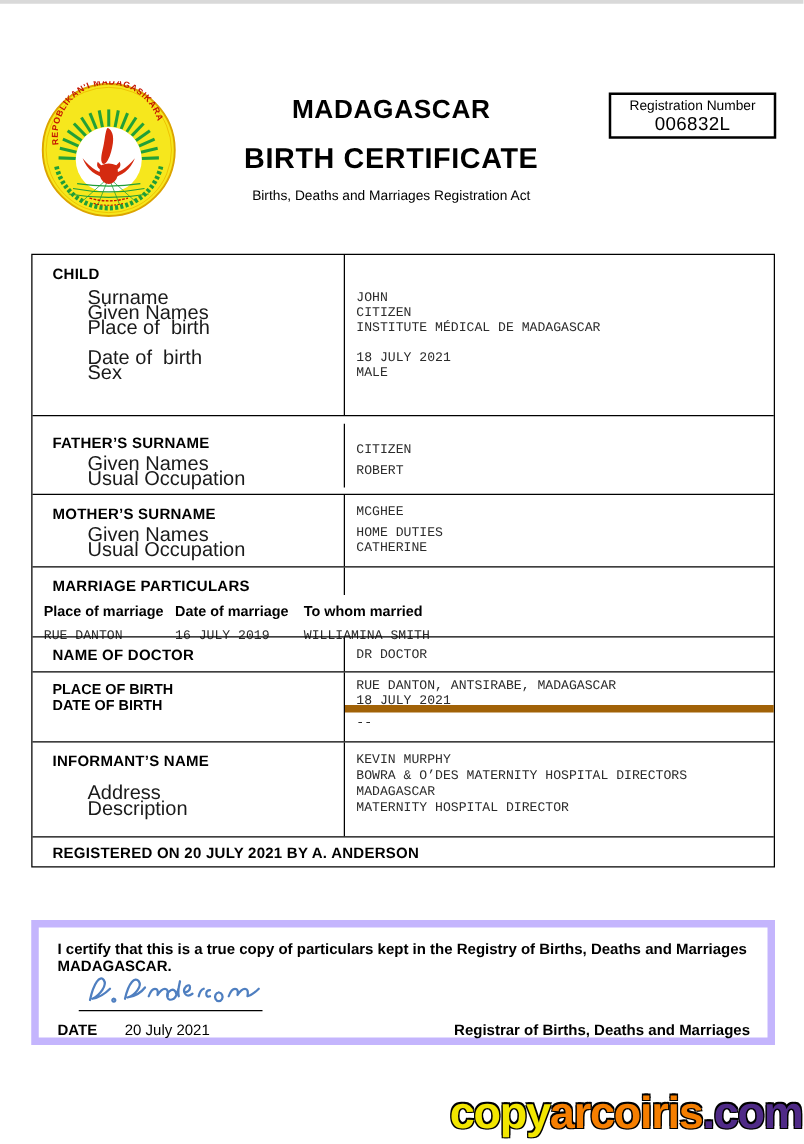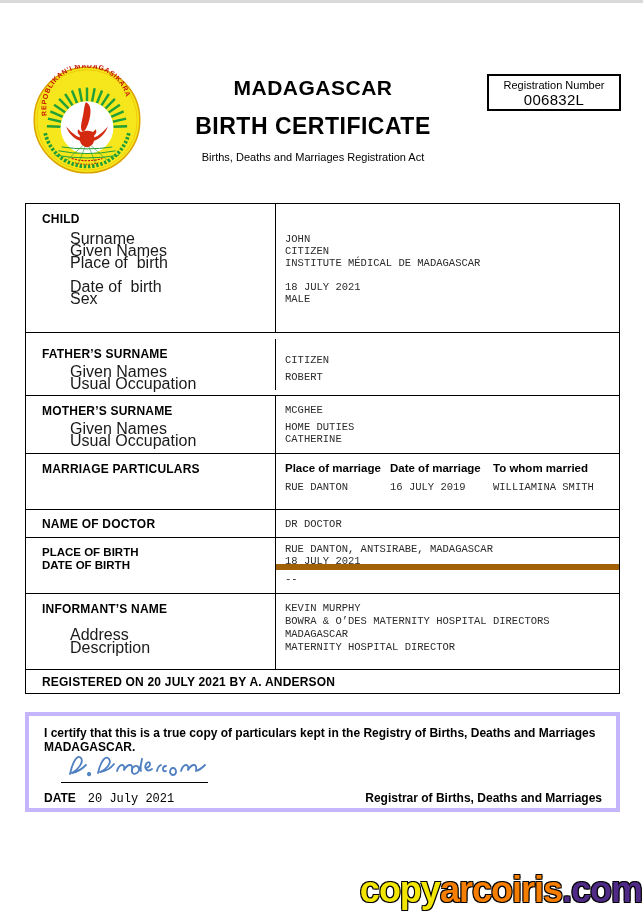--- a/index.html
+++ b/index.html
@@ -26,43 +26,43 @@
   .trow:first-child{border-top:none;}
   .lcell{width:250px;border-right:1px solid #000;box-sizing:border-box;padding:8px 0 0 16px;}
   .rcell{flex:1;box-sizing:border-box;padding:8px 0 0 9px;position:relative;}
   .rcell.nopad{padding:0;}
   .sect{font-size:12px;font-weight:bold;line-height:14px;letter-spacing:.2px;}
   .lbl{font-size:16px;line-height:12px;color:#1a1a1a;white-space:pre;}
   .lbls{margin-top:7px;padding-left:28px;}
   .mono{font-family:"Liberation Mono","DejaVu Sans Mono",monospace;font-size:10.5px;line-height:12px;color:#2b2b2b;white-space:pre;}
   .gap12{height:12px;}
   .r-child{height:128px;} .r-father{height:63px;align-items:center;} .r-mother{height:58px;}
-  .r-marriage{height:56px;} .r-doctor{height:28px;} .r-birth{height:56px;}
+  .r-marriage{height:56px;flex-direction:column;} .r-doctor{height:28px;} .r-birth{height:56px;}
   .r-informant{height:76px;} .r-registered{height:24px;}
   .valtop{margin-top:21px;} 
   .valgap{margin-top:5px;}
   .mcols{display:flex;}
   .mcol1{width:105px;} .mcol2{width:103px;} .mcol3{flex:1;}
   .mhead{font-size:11.5px;font-weight:bold;line-height:13px;}
   .mval{margin-top:6px;}
   .birth-top{height:32px;border-bottom:6px solid #a16207;box-sizing:border-box;padding:5px 0 0 9px;}
   .birth-sub{padding:3px 0 0 9px;}
   .blbl{font-size:11.5px;font-weight:bold;line-height:13px;}
   .inf-lbls{margin-top:12px;padding-left:28px;}
   .inf-mono{line-height:13px;}
   .registered{font-size:12px;font-weight:bold;padding:5px 0 0 16px;letter-spacing:.2px;}
 
   
-  .certbox{position:absolute;left:25px;top:712px;width:595px;height:100px;border:4px solid #c4b5fd;box-sizing:border-box;}
+  .certbox{position:absolute;left:25px;top:736px;width:595px;height:100px;border:6px solid #c4b5fd;box-sizing:border-box;}
   .certtext{font-size:12px;font-weight:bold;line-height:14px;padding:10px 14px 0 15px;}
   .sig{position:absolute;left:30px;top:32px;width:160px;height:34px;}
   .sigline{position:absolute;left:32px;top:66px;width:147px;border-top:1.5px solid #000;}
   .certbottom{position:absolute;left:15px;right:14px;top:75px;display:flex;justify-content:space-between;font-size:12px;}
   .datelabel{font-weight:bold;}
-  .dateval{margin-left:12px;font-family:Liberation Mono, monospace;}
+  .dateval{margin-left:22px;}
   .registrar{font-weight:bold;}
 
   
   .watermark{
     position:absolute;right:1px;bottom:4px;font-size:36px;font-weight:bold;letter-spacing:-1px;
     text-shadow:-1px -1px 0 #000,1px -1px 0 #000,-1px 1px 0 #000,1px 1px 0 #000;
     white-space:nowrap;
   }
 </style>
 </head>

